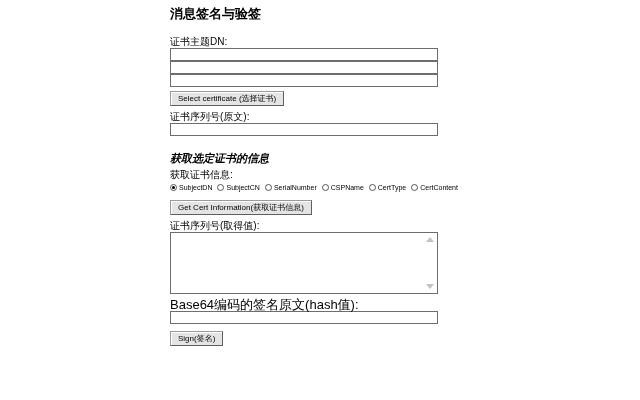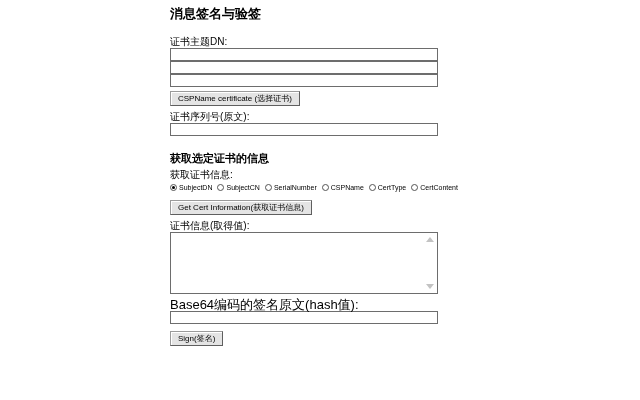--- a/index.html
+++ b/index.html
@@ -19,21 +19,21 @@
     border:1px solid #6d6d6d;background:#fff;padding:0 2px;font-size:9px;
     font-family:"Liberation Sans", sans-serif;
   }
   .btn{
     font-family:"Liberation Sans", sans-serif;
     font-size:8px;line-height:9px;padding:2px 7px;margin:3px 0 0 0;
     background:#e4e4e4;color:#000;
     border:1px solid #9a9a9a;border-right-color:#5f5f5f;border-bottom-color:#5f5f5f;
     box-shadow:inset 1px 1px 0 #ffffff;
   }
-  .sec{font-size:11px;font-weight:bold;margin:16px 0 6px 0;line-height:12px;}
+  .sec{font-size:11px;font-weight:bold;margin:16px 0 6px 0;line-height:12px;font-style:italic;}
   .radios{
     display:flex;align-items:center;gap:5px;margin:5px 0 2px 0;
     font-size:7px;white-space:nowrap;width:max-content;
   }
   .radio{display:inline-flex;align-items:center;gap:2px;}
   .rdot{
     width:7px;height:7px;border:1px solid #545454;border-radius:50%;
     background:#fff;display:inline-block;box-sizing:border-box;position:relative;flex:none;
   }
   .rdot.on::after{
@@ -56,21 +56,21 @@
 
   <h1 class="title">消息签名与验签</h1>
 
   <div class="lbl">证书主题DN:</div>
   <input class="txt" type="text" value="" style="">
 
   <input class="txt" type="text" value="" style="">
 
   <input class="txt" type="text" value="" style="">
 
-  <button class="btn">CSPName certificate (选择证书)</button>
+  <button class="btn">Select certificate (选择证书)</button>
 
   <div class="lbl">证书序列号(原文):</div>
   <input class="txt" type="text" value="" style="">
 
   <h2 class="sec">获取选定证书的信息</h2>
 
   <div class="lbl">获取证书信息:</div>
 
   <div class="radios">
     <span class="radio">
@@ -94,21 +94,21 @@
       <span>CertType</span>
     </span>
     <span class="radio">
       <span class="rdot"></span>
       <span>CertContent</span>
     </span>
   </div>
 
   <button class="btn" style="margin-top:7px;text-align:right;">Get Cert Information(获取证书信息)</button>
 
-  <div class="lbl">证书信息(取得值):</div>
+  <div class="lbl">证书序列号(取得值):</div>
   <div class="ta h1">
     <span></span>
     <span class="sb-up"></span>
     <span class="sb-dn"></span>
   </div>
 
 
   <div class="lbl small">Base64编码的签名原文(hash值):</div>
   <input class="txt" type="text" value="" style="">
 

